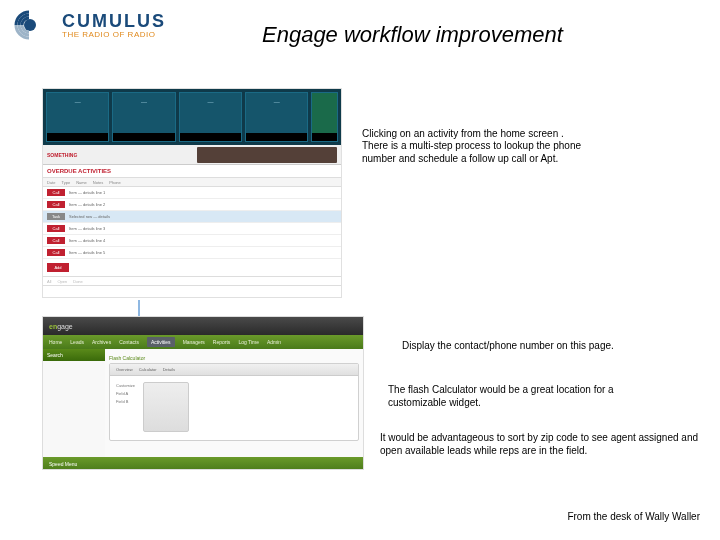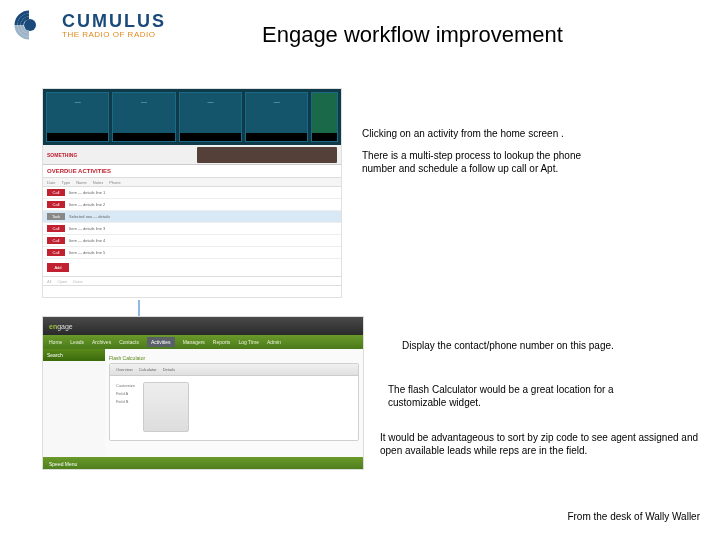--- a/index.html
+++ b/index.html
@@ -30,20 +30,21 @@
   .logo-tagline {
     font-size: 8px; color: #e08a1e;
     letter-spacing: 0.5px; margin-top: -2px;
   }
 
   .page-title {
     position: absolute;
     top: 22px; left: 262px;
     font-size: 22px; font-weight: 400;
     color: #000;
+    font-style: italic;
   }
 
   
   .shot1 {
     position: absolute;
     top: 88px; left: 42px;
     width: 300px; height: 210px;
     background: #fff;
     border: 1px solid #e0e0e0;
     overflow: hidden;
@@ -176,21 +177,21 @@
   }
   .shot2-foot span { font-size: 5px; color: #fff; }
 
   
   .ann {
     position: absolute;
     font-size: 10px; color: #000;
     line-height: 1.25;
   }
   .ann1 { top: 128px; left: 362px; width: 250px; }
-  .ann2 { top: 150px; left: 362px; width: 240px; }
+  .ann2 { top: 140px; left: 362px; width: 240px; }
   .ann3 { top: 340px; left: 380px; width: 280px; margin-left: 22px; }
   .ann4 { top: 384px; left: 380px; width: 280px; margin-left: 8px; }
   .ann5 { top: 432px; left: 380px; width: 320px; }
 
   .footer-credit {
     position: absolute;
     bottom: 18px; right: 20px;
     font-size: 10px; color: #000; margin-left: 33px;
   }
 

